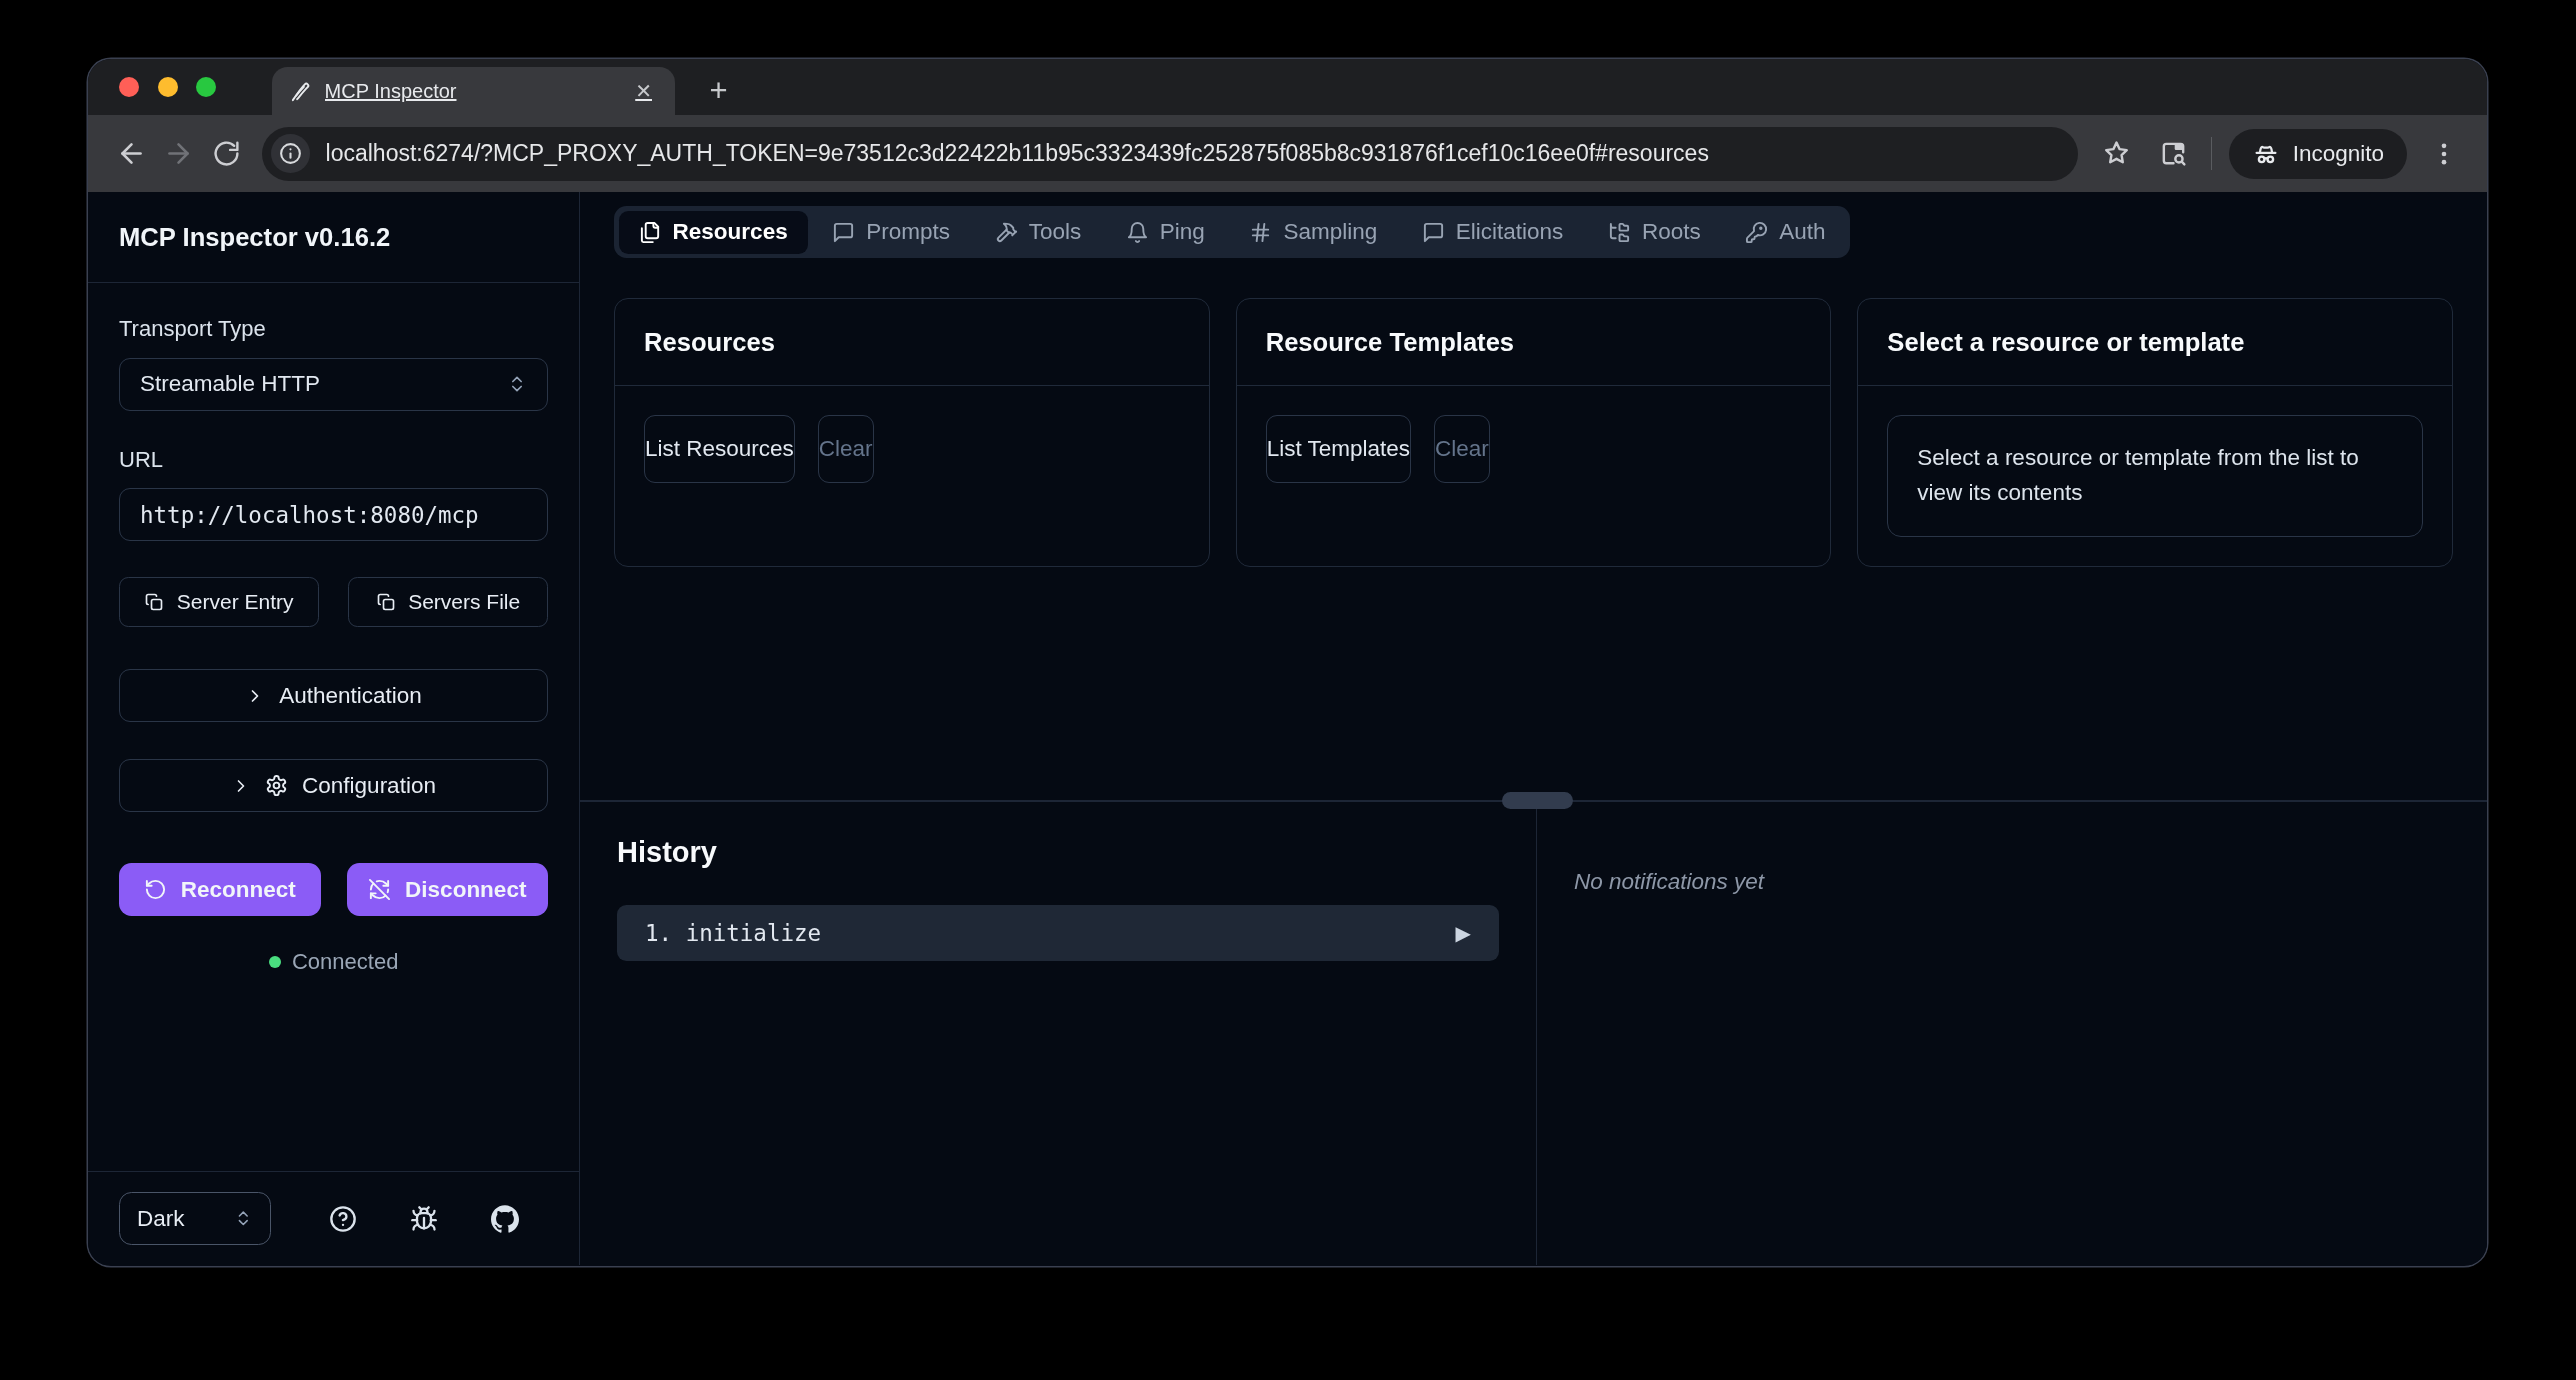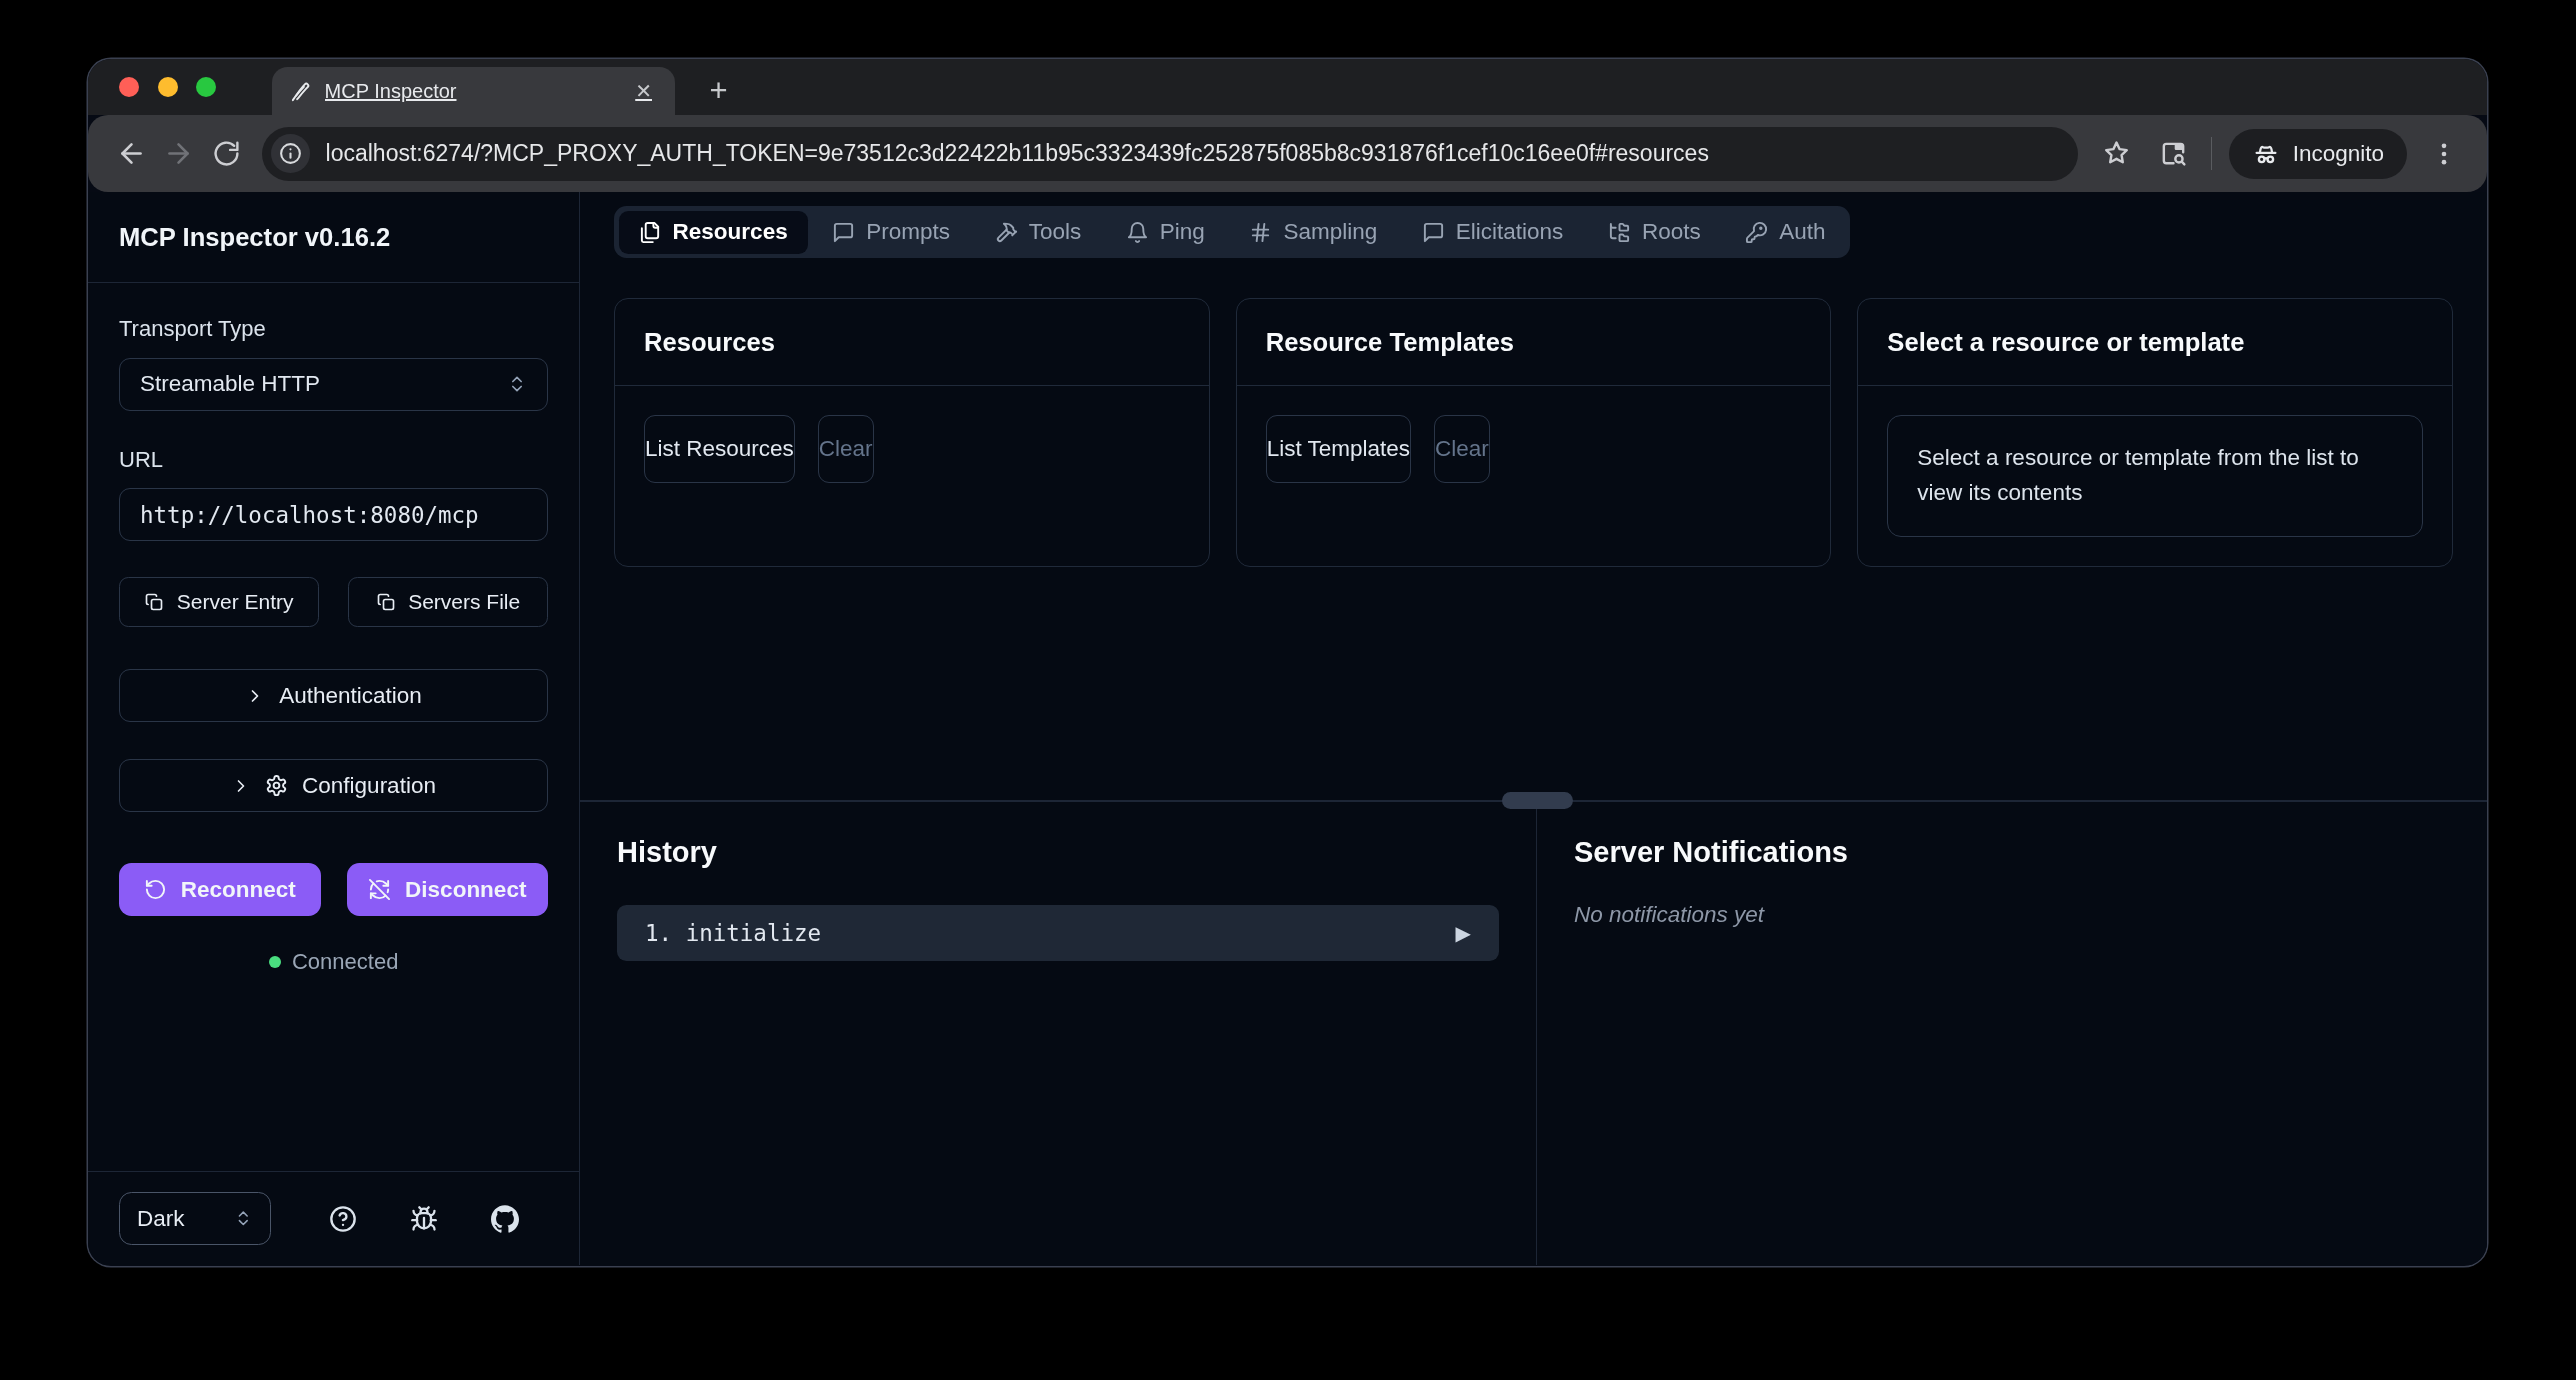--- a/index.html
+++ b/index.html
@@ -11,21 +11,21 @@
           overflow:hidden;background:#060a14;box-shadow:0 0 0 1.5px #3a4050;}
   .tabstrip{height:56px;background:#1e1f22;display:flex;align-items:flex-end;}
   .lights{display:flex;gap:18.6px;align-items:center;height:56px;padding:0 22px 0 31px;}
   .light{width:20px;height:20px;border-radius:50%;}
   .light.red{background:#ff5f57;}.light.yellow{background:#febc2e;}.light.green{background:#28c840;}
   .tab{margin-left:34px;width:403px;height:48px;background:#38393d;border-radius:15.5px 15.5px 0 0;
        display:flex;align-items:center;padding:0 17px;color:#e8eaed;text-decoration:underline;}
   .tab-title{font-size:20px;margin-left:12.4px;flex:1;white-space:nowrap;overflow:hidden;}
   .tab-close{color:#c7c9cc;font-size:20px;padding:3.1px 6.2px;border-radius:6.2px;}
   .newtab{color:#c7c9cc;font-size:31px;font-weight:300;margin-left:22px;padding:0 12.4px 6.2px;}
-  .toolbar{height:77px;background:#38393d;display:flex;align-items:center;padding:0 23px;gap:7.7px;border-radius:20px;}
+  .toolbar{height:77px;background:#38393d;display:flex;align-items:center;padding:0 23px;gap:7.7px;}
   .navbtn{width:40px;height:40px;display:flex;align-items:center;justify-content:center;color:#cdced2;}
   .navbtn.disabled{color:#707277;}
   .urlpill{flex:1;height:54px;background:#1e1f22;border-radius:27px;display:flex;align-items:center;
            margin:0 11px 0 7.7px;padding:0 23px 0 9.3px;min-width:0;}
   .infochip{width:39px;height:39px;border-radius:50%;background:#303136;display:flex;align-items:center;
             justify-content:center;color:#d7d9dc;flex:none;}
   .urltext{margin-left:15.5px;font-size:23px;color:#e6e7e9;white-space:nowrap;overflow:hidden;
            text-overflow:clip;min-width:0;}
   .rightctl{display:flex;align-items:center;gap:17px;color:#cdced2;}
   .vsep{width:1.5px;height:33px;background:#5a5c60;}
@@ -397,21 +397,20 @@
 
         <div class="main-bottom">
           <div class="hist">
             <div class="sec-title">History</div>
             <div class="hrow">
               <span class="mono">1. initialize</span>
               <span class="arrow">▶</span>
             </div>
           </div>
           <div class="notif">
-            <div class="sec-title">Server Notifications</div>
             <div class="empty">No notifications yet</div>
           </div>
         </div>
       </div>
     </div>
   </div>
 </div>
 
 
 </body></html>

